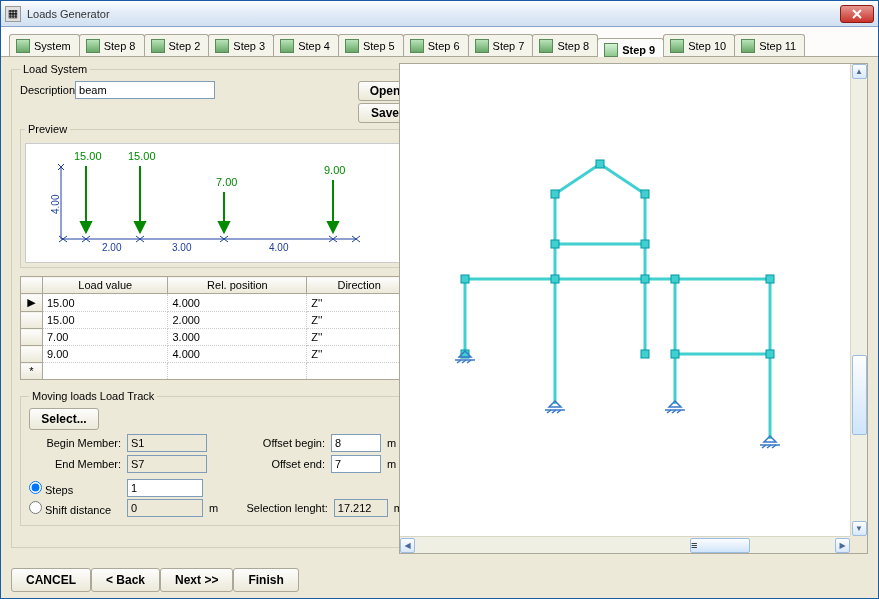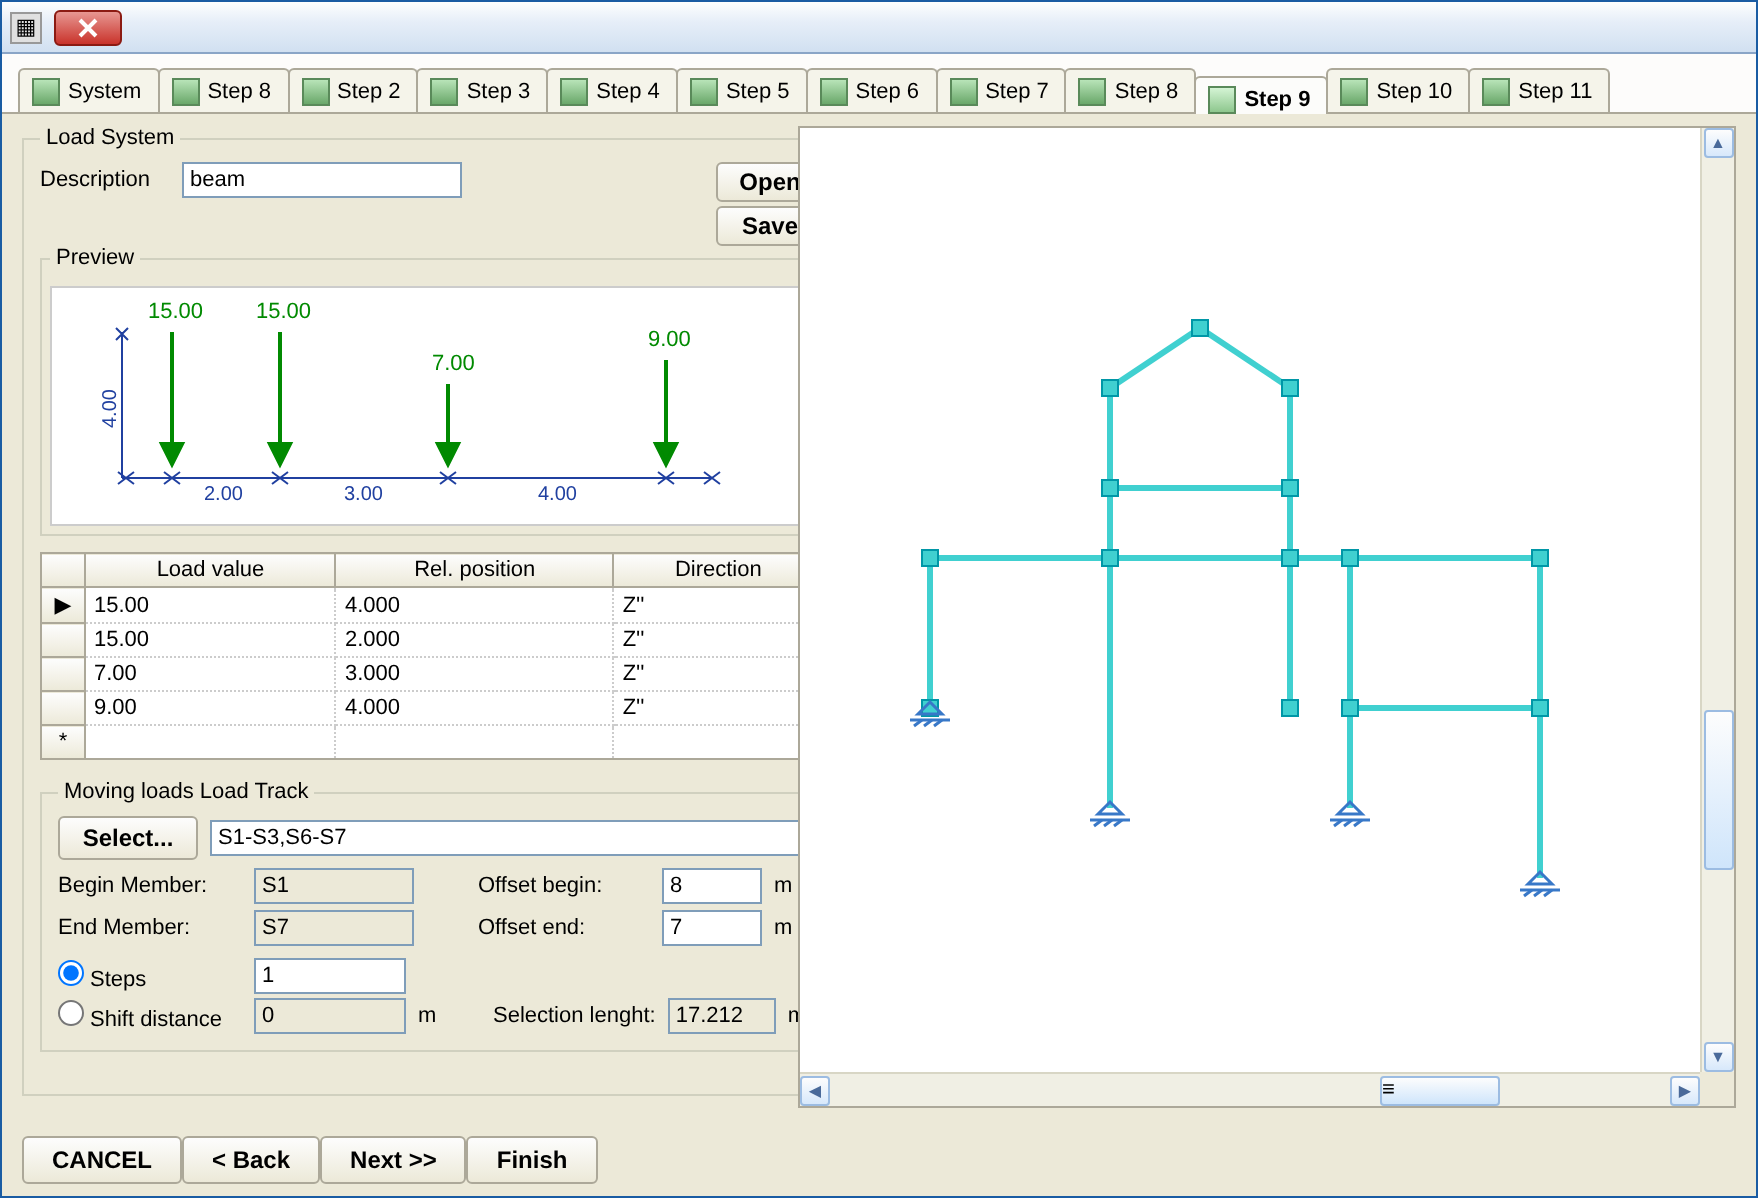--- a/index.html
+++ b/index.html
@@ -26,37 +26,37 @@
 fieldset { border: 1px solid #d0d0bf; margin: 0 0 6px 0; padding: 6px 8px 8px 8px; }
 legend { padding: 0 3px; }
 
 .row { display:flex; align-items:center; gap:6px; margin-bottom:4px;}
 label { white-space:nowrap; }
 input[type=text] { border:1px solid #7f9db9; background:#fff; height:18px; padding:1px 3px; font-size:11px;}
 input[readonly]{ background:#ece9d8; }
 button { background: linear-gradient(to bottom, #fdfdfd, #ece9d8); border:1px solid #aca899; border-radius:3px; padding:2px 10px; height:22px; font-size:12px; cursor:default;font-weight:bold;}
 
 .desc-row { display:flex; align-items:flex-start; gap:10px;}
-.desc-left{ display:flex; align-items:center; gap:16px; flex:1;}
+.desc-left{ display:flex; align-items:center; gap:0; flex:1;}
 .btncol { display:flex; flex-direction:column; gap:2px; width:54px;}
 .btncol button{ width:54px; height:20px; padding:0;}
 
 .preview { background:#fff; border:1px solid #ccc; height:120px; position:relative; margin-top:4px;}
 .preview svg{ position:absolute; top:0;left:0;}
 
 .preview-val { position:absolute; color:#018a01; font-size:11px; font-weight:normal;}
 
 table.grid { width:100%; border-collapse:collapse; background:#fff; border:1px solid #aca899; margin-top:8px;}
 table.grid th { background: linear-gradient(to bottom, #fdfdfd, #ece9d8); border:1px solid #aca899; padding:2px 4px; font-weight:normal;}
 table.grid td { border:1px dotted #ccc; padding:2px 4px; height:14px;}
 table.grid td:first-child, table.grid th:first-child { background:linear-gradient(to bottom,#fdfdfd,#ece9d8); text-align:center; width:22px; border:1px solid #aca899;}
 .rowptr { font-family: Arial; }
 
 .track-grid { display:grid; grid-template-columns: 92px 80px 20px 86px 50px 16px; gap:3px 6px; align-items:center; margin-top:4px;}
-.track-grid .lab { text-align:left;}
+.track-grid .lab { text-align:right;}
 .track-grid .unit { text-align:left;}
 
 .radio-row { display:flex; align-items:center; gap:6px; margin-top:2px;}
 input[type=radio]{ margin:0 3px 0 0;}
 
 .footer { height:38px; padding:6px 10px; display:flex; align-items:center; border-top:1px solid transparent;}
 .footer button { padding:2px 14px; height:24px;}
 
 .scrollbar-v { position:absolute; right:0; top:0; bottom:17px; width:17px; background:#f0efe4; border-left:1px solid #d8d6c5; display:flex; flex-direction:column; align-items:center;}
 .scrollbar-h { position:absolute; bottom:0; left:0; right:17px; height:17px; background:#f0efe4; border-top:1px solid #d8d6c5; display:flex; align-items:center;}
@@ -70,20 +70,21 @@
 .scrollbar-h .sb-btn:last-child{margin-left:auto;}
 .sb-corner{position:absolute;right:0;bottom:0;width:17px;height:17px;background:#ece9d8;}
 
 </style>
 </head>
 <body>
 
 <div class="window">
   <div class="titlebar">
     <span class="icon">▦</span>
+    <span class="title">Loads Generator</span>
     <span class="close">
       <svg width="12" height="10">
           <path d="M2 1 L10 9 M10 1 L2 9" stroke="#fff" stroke-width="2" fill="none"></path>
         </svg>
     </span>
   </div>
 
   <div class="tabbar">
     <div class="tab">
         <span class="ticon"></span>
@@ -235,21 +236,20 @@
                 <td></td>
                 <td></td>
               </tr>
           </tbody>
         </table>
 
         <fieldset style="margin-top:10px;">
           <legend>Moving loads Load Track</legend>
           <div class="row">
             <button style="width:70px">Select...</button>
-            <input type="text" style="flex: 1 1 0%;" value="S1-S3,S6-S7">
           </div>
           <div class="track-grid">
             <span class="lab">Begin Member:</span>
             <input type="text" readonly="" value="S1" style="">
             <span></span>
             <span class="lab">Offset begin:</span>
             <input type="text" value="8" style="">
             <span class="unit">m</span>
 
             <span class="lab">End Member:</span>

